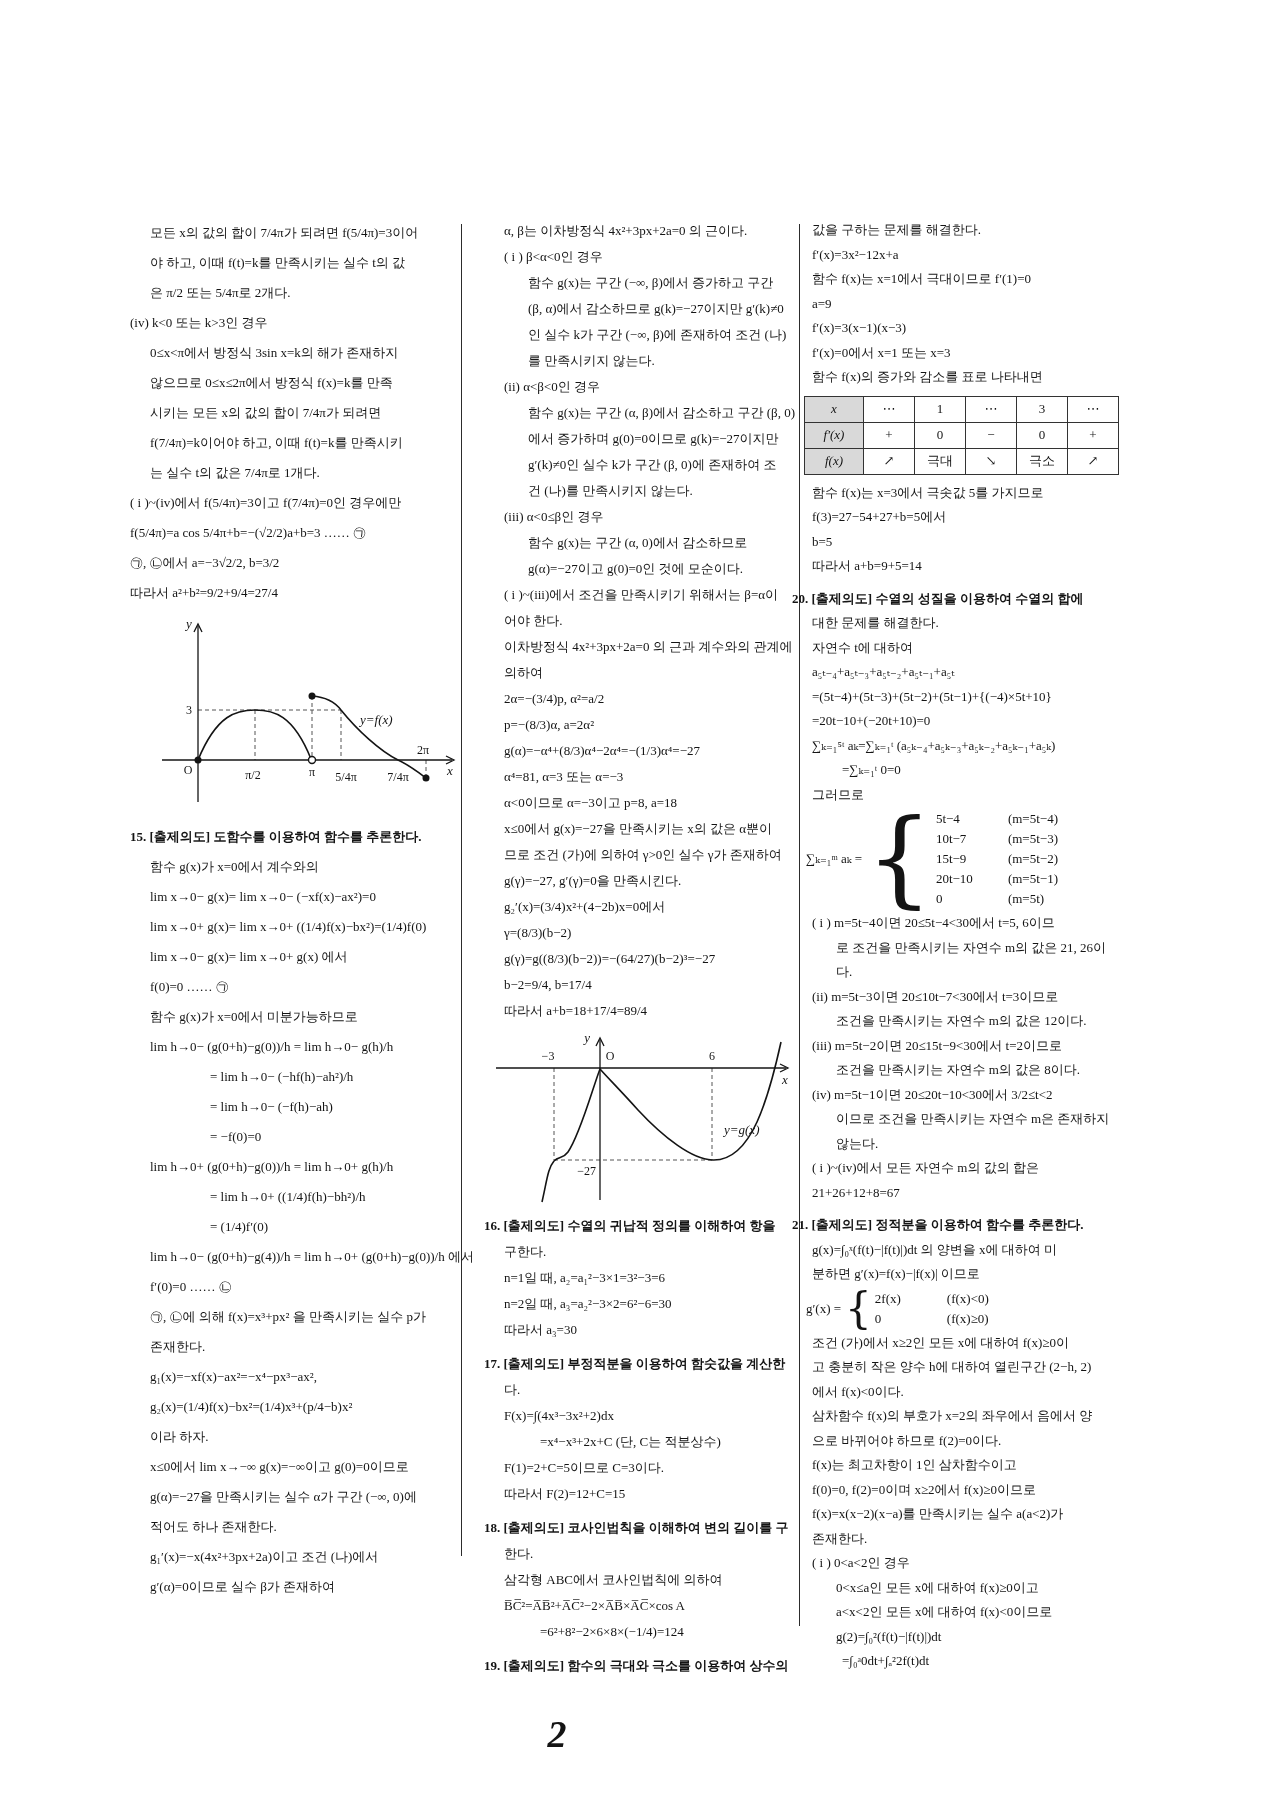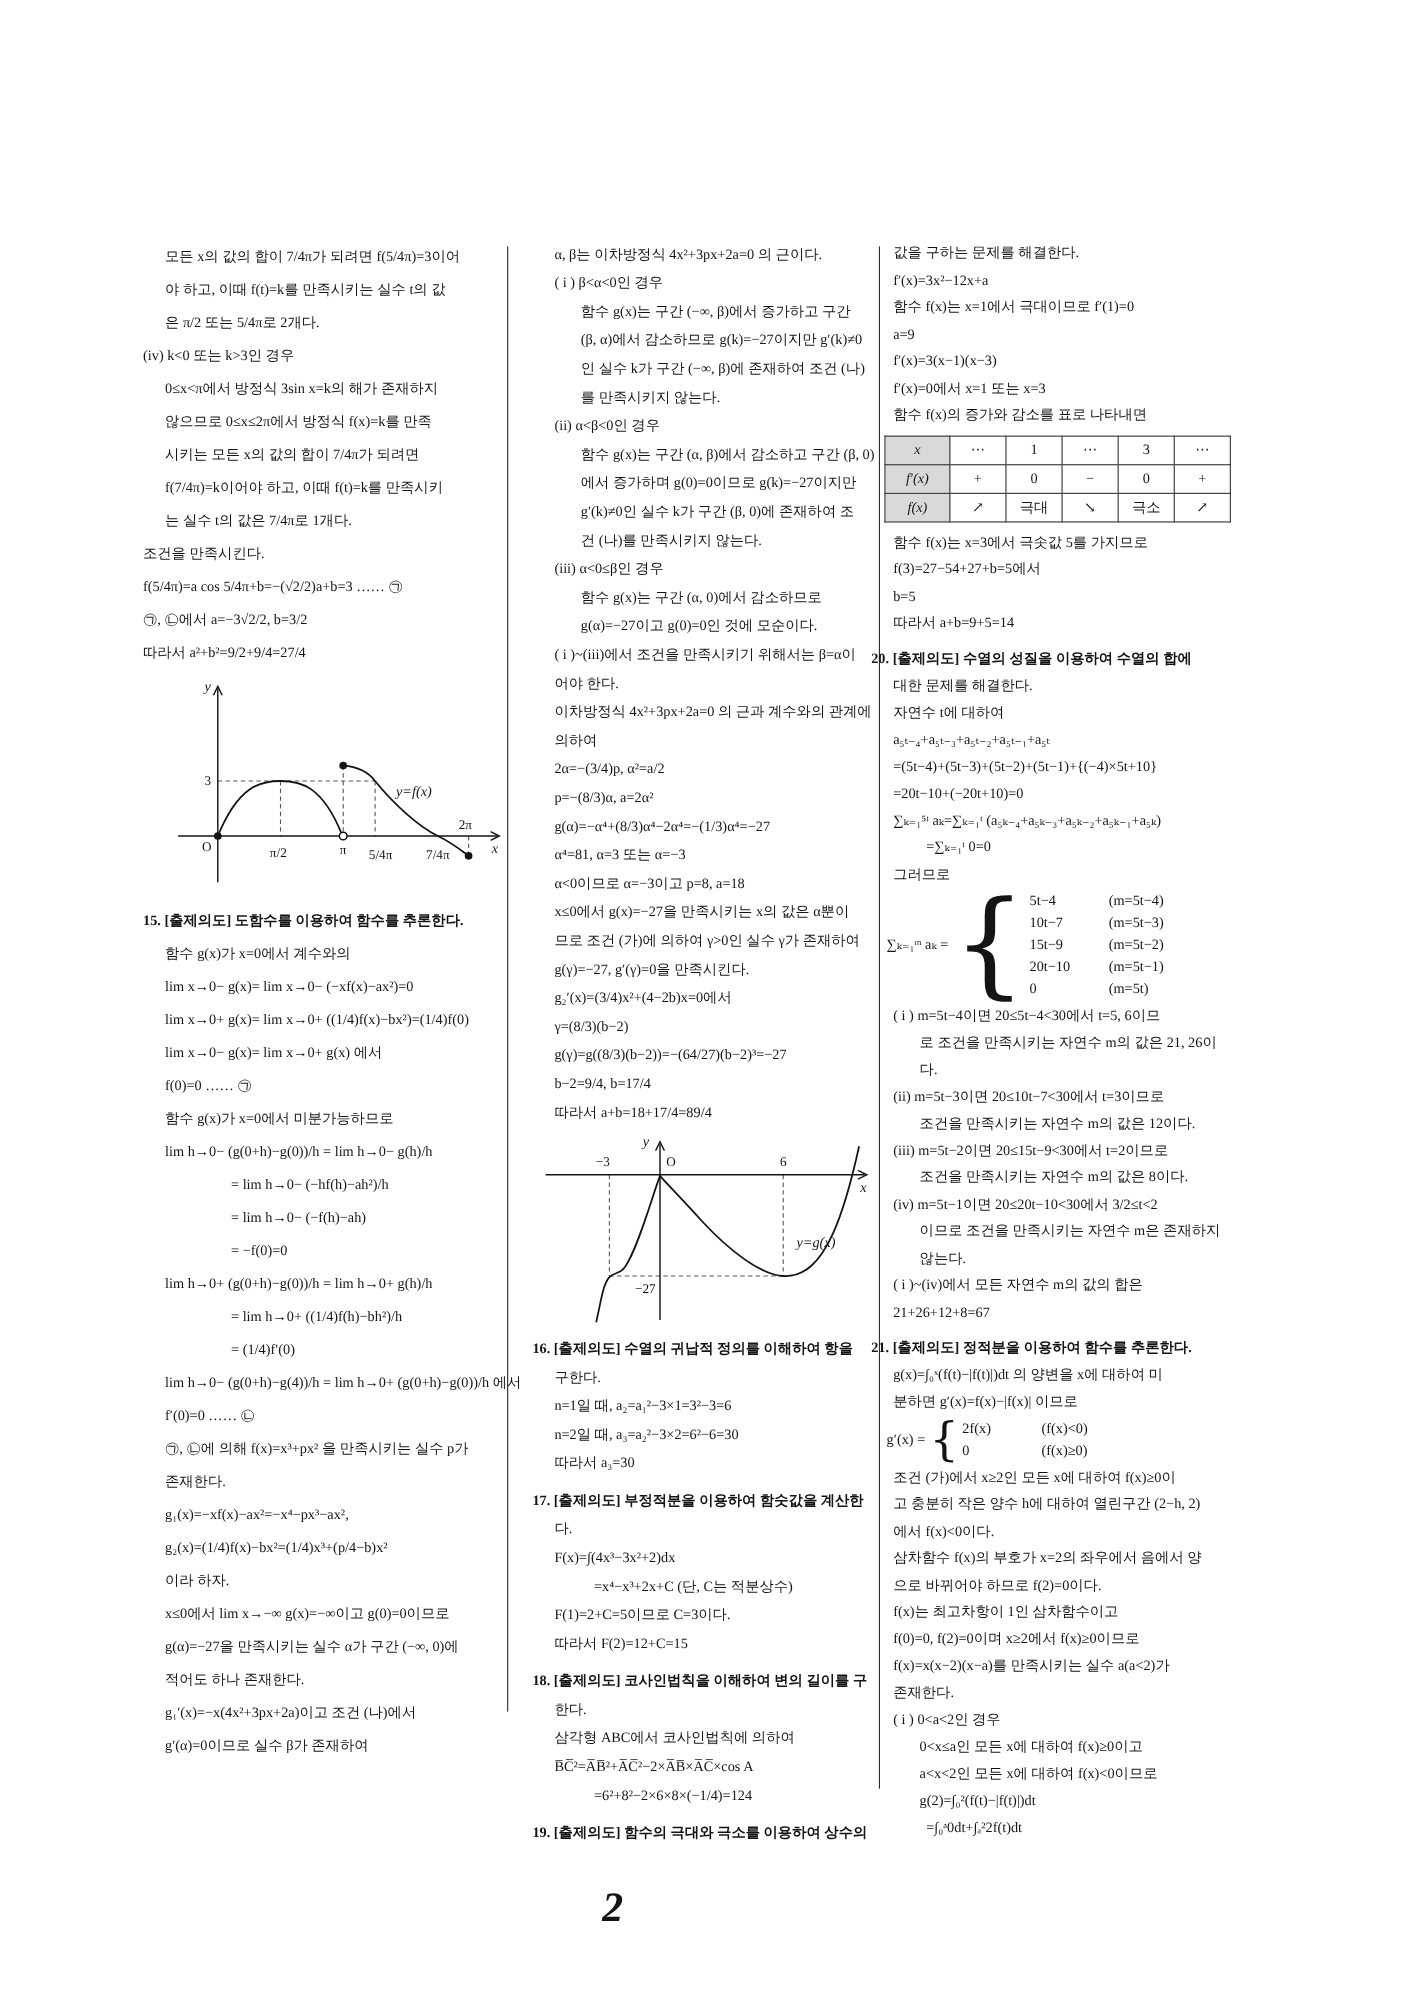--- a/index.html
+++ b/index.html
@@ -52,21 +52,21 @@
     <div>
         <div class="ln in1">모든 x의 값의 합이 7/4π가 되려면 f(5/4π)=3이어</div>
         <div class="ln in1">야 하고, 이때 f(t)=k를 만족시키는 실수 t의 값</div>
         <div class="ln in1">은 π/2 또는 5/4π로 2개다.</div>
         <div class="ln in0">(iv) k&lt;0 또는 k&gt;3인 경우</div>
         <div class="ln in1">0≤x&lt;π에서 방정식 3sin x=k의 해가 존재하지</div>
         <div class="ln in1">않으므로 0≤x≤2π에서 방정식 f(x)=k를 만족</div>
         <div class="ln in1">시키는 모든 x의 값의 합이 7/4π가 되려면</div>
         <div class="ln in1">f(7/4π)=k이어야 하고, 이때 f(t)=k를 만족시키</div>
         <div class="ln in1">는 실수 t의 값은 7/4π로 1개다.</div>
-        <div class="ln in0">조건을 만족시킨다.</div>
+        <div class="ln in0">( i )~(iv)에서 f(5/4π)=3이고 f(7/4π)=0인 경우에만</div>
         <div class="ln in0">f(5/4π)=a cos 5/4π+b=−(√2/2)a+b=3 …… ㉠</div>
         <div class="ln in0">㉠, ㉡에서 a=−3√2/2, b=3/2</div>
         <div class="ln in0">따라서 a²+b²=9/2+9/4=27/4</div>
       </div>
 
     <svg class="g1" width="310" height="200" viewBox="0 0 310 200">
       <g>
         <path class="dash" d="M46,96 H189"></path>
         <path class="dash" d="M103,96 V146"></path>
         <path class="dash" d="M160,82 V146"></path>

